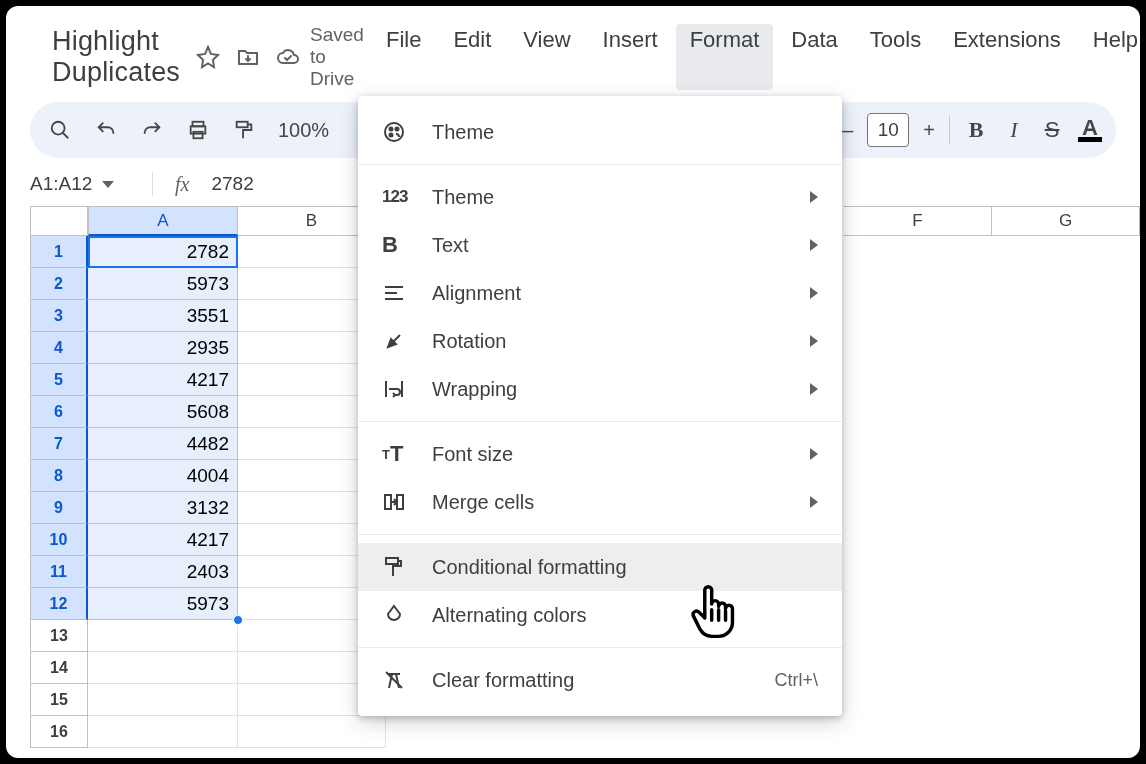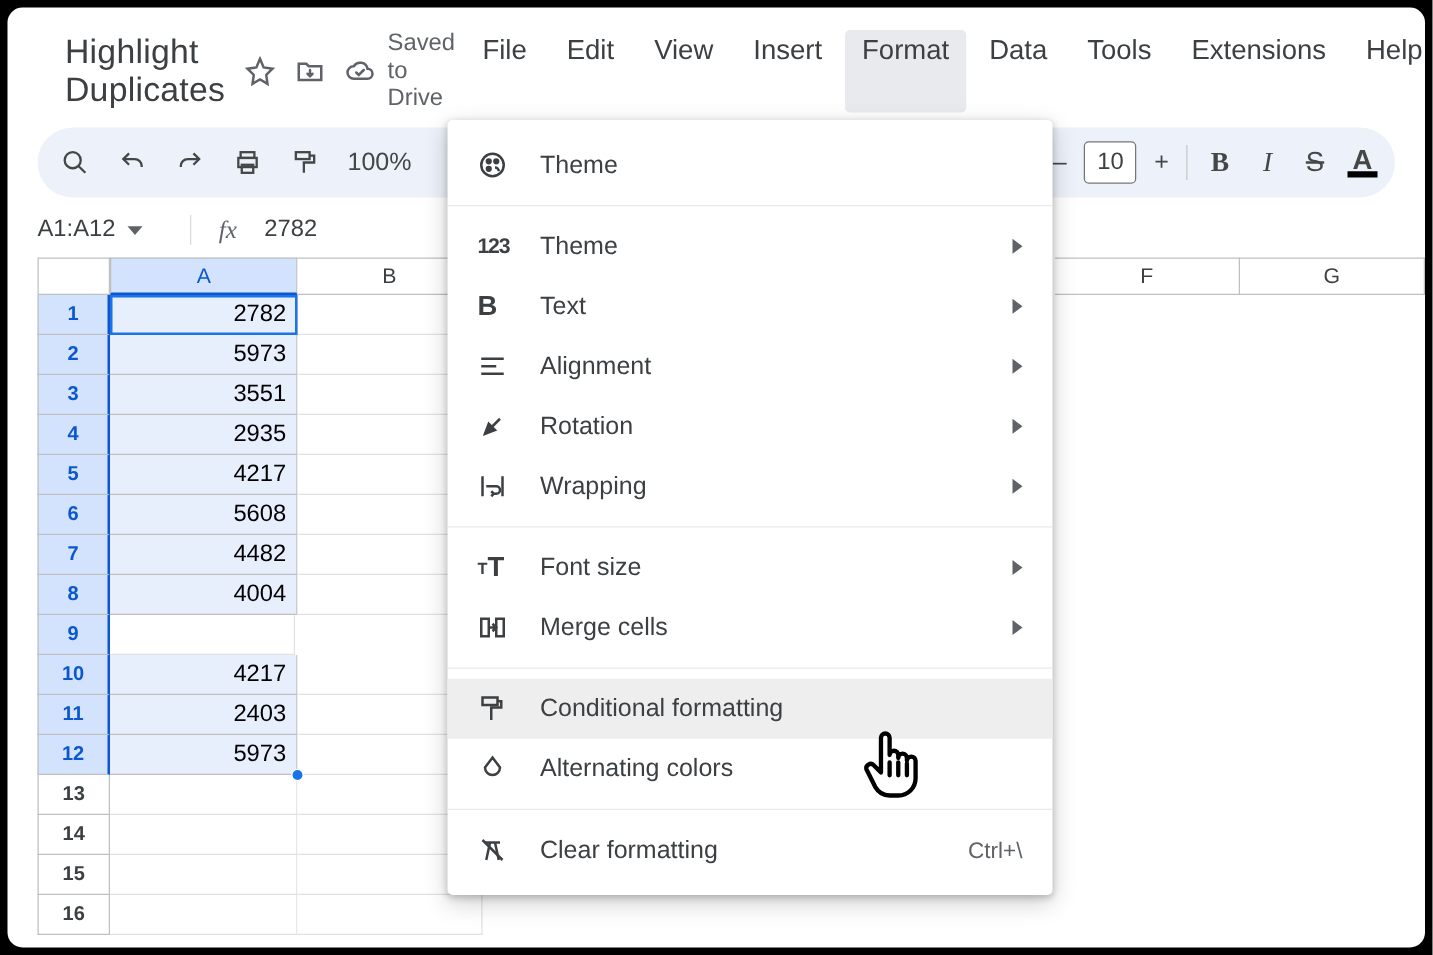--- a/index.html
+++ b/index.html
@@ -277,20 +277,21 @@
         <div class="cell colA sel">4482</div>
         <div class="cell other"></div>
       </div>
       <div class="body-row">
         <div class="rowhead sel">8</div>
         <div class="cell colA sel">4004</div>
         <div class="cell other"></div>
       </div>
       <div class="body-row">
         <div class="rowhead sel">9</div>
+        <div class="cell colA sel">3132</div>
         <div class="cell other"></div>
       </div>
       <div class="body-row">
         <div class="rowhead sel">10</div>
         <div class="cell colA sel">4217</div>
         <div class="cell other"></div>
       </div>
       <div class="body-row">
         <div class="rowhead sel">11</div>
         <div class="cell colA sel">2403</div>

